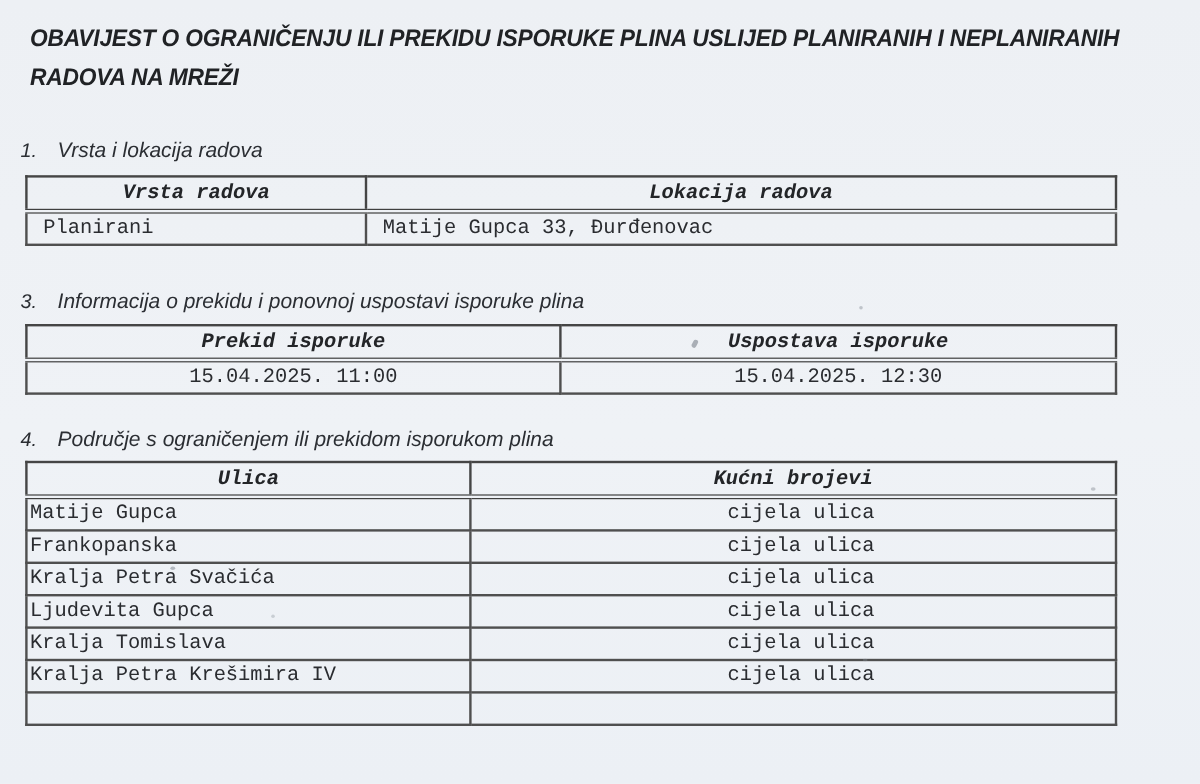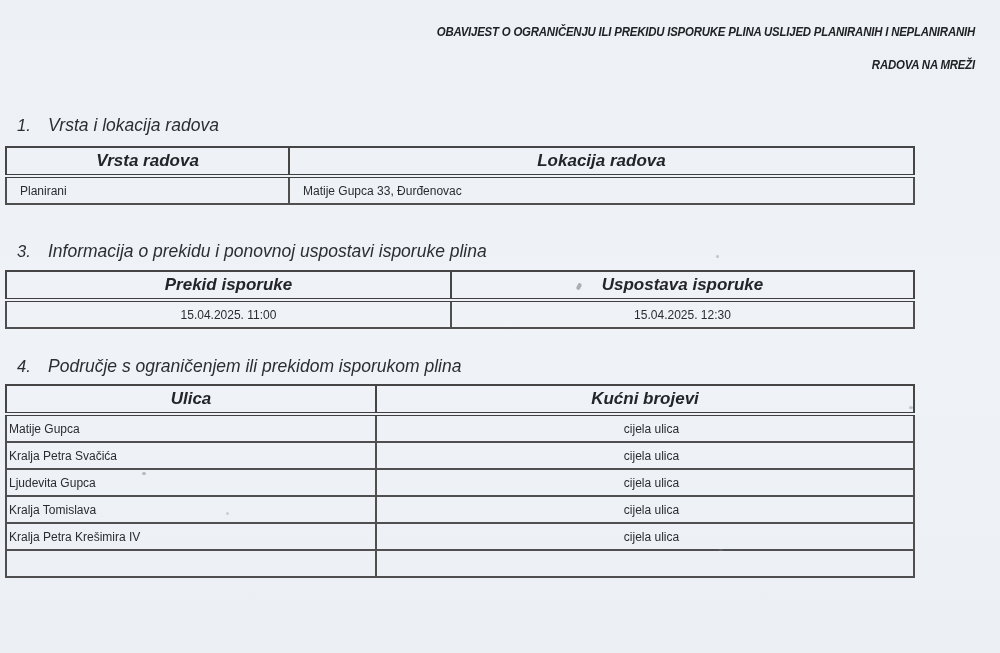--- a/index.html
+++ b/index.html
@@ -10,24 +10,24 @@
     color: #26282c;
   }
   .page {
     position: relative;
     width: 1000px; height: 653px;
     box-sizing: border-box;
     padding-top: 16px;
     background: linear-gradient(180deg, #edf0f4 0%, #eff2f6 55%, #ecf0f5 100%);
   }
   .title {
-    text-align: right;
+    text-align: left;
     font-weight: bold;
     font-style: italic;
-    font-size: 12px;
+    font-size: 20px;
     line-height: 33px;
     letter-spacing: -0.2px;
     color: #202225;
   }
   .title-line {
     transform: scaleX(0.95);
     white-space: nowrap;
   }
   .sec-heading {
     display: flex;
@@ -42,38 +42,39 @@
     padding-left: 17px;
     font-size: 16.5px;
   }
   .sh1 { margin-top: 33px; }
   .sh3 { margin-top: 36px; }
   .sh4 { margin-top: 27px; }
   .doc-table {
     border-collapse: collapse;
     table-layout: fixed;
     width: 910px;
-    margin-left: 5px;
+    margin-left: 21px;
+    font-family: Liberation Mono, monospace;
   }
   .t1 { margin-top: 10px; }
   .t2 { margin-top: 8px; }
   .t4 { margin-top: 7px; }
   .doc-table th {
     font-weight: bold;
     font-style: italic;
     font-size: 17px;
     text-align: center;
     height: 26px;
     border: 2px solid #454545;
     border-bottom: 4px double #3f3f3f;
     color: #232528;
     padding: 0;
   }
   .doc-table td {
-    font-size: 12px;
+    font-size: 17px;
     height: 25px;
     border: 2px solid #4f4f4f;
     color: #2a2c30;
     padding: 0;
     vertical-align: middle;
   }
   .t1 .c1 { width: 283px; }
   .t2 .c1 { width: 445px; }
   .t4 .c1 { width: 370px; }
   .t1 td { text-align: left; padding-left: 13px; }
@@ -167,20 +168,24 @@
         <th>Ulica</th>
         <th>Kućni brojevi</th>
       </tr>
     </thead>
     <tbody>
       <tr>
         <td>Matije Gupca</td>
         <td>cijela ulica</td>
       </tr>
       <tr>
+        <td>Frankopanska</td>
+        <td>cijela ulica</td>
+      </tr>
+      <tr>
         <td>Kralja Petra Svačića</td>
         <td>cijela ulica</td>
       </tr>
       <tr>
         <td>Ljudevita Gupca</td>
         <td>cijela ulica</td>
       </tr>
       <tr>
         <td>Kralja Tomislava</td>
         <td>cijela ulica</td>

